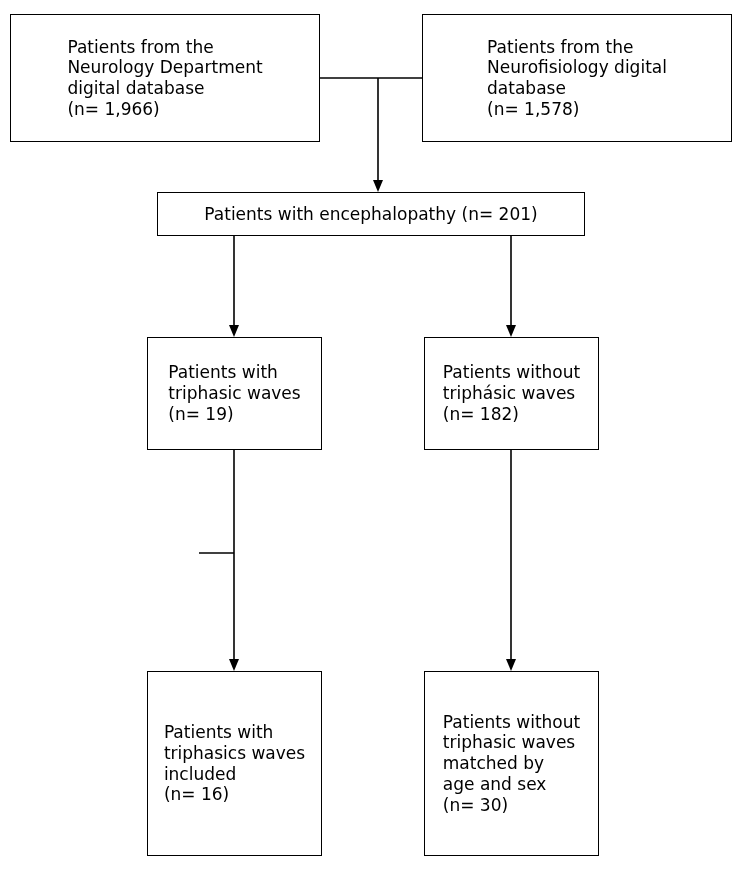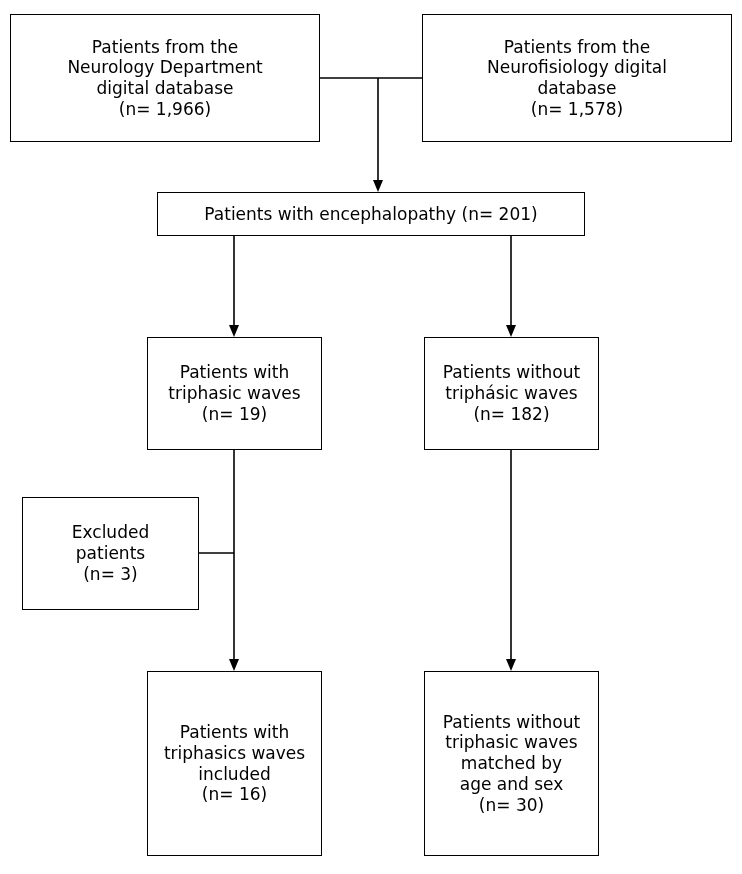--- a/index.html
+++ b/index.html
@@ -19,21 +19,21 @@
     background: #ffffff;
   }
   .node {
     position: absolute;
     box-sizing: border-box;
     border: 1px solid #000000;
     background: #ffffff;
     display: flex;
     align-items: center;
     justify-content: center;
-    text-align: center;
+    text-align: left;
     line-height: 1.22;
     font-size: 17px;
     padding: 2px 4px;
     white-space: pre-line;
     z-index: 2;
   }
   svg.connectors {
     position: absolute;
     left: 0;
     top: 0;
@@ -89,23 +89,20 @@
   <div class="node" style="left:157px; top:192px; width:428px; height:44px;">Patients with encephalopathy (n= 201)</div>
 
   <div class="node" style="left:147px; top:337px; width:175px; height:113px;">Patients with
 triphasic waves
 (n= 19)</div>
 
   <div class="node" style="left:424px; top:337px; width:175px; height:113px;">Patients without
 triphásic waves
 (n= 182)</div>
 
-  <div class="node" style="left:22px; top:497px; width:177px; height:113px;">Excluded
-patients
-(n= 3)</div>
 
   <div class="node" style="left:147px; top:671px; width:175px; height:185px;">Patients with
 triphasics waves
 included
 (n= 16)</div>
 
   <div class="node" style="left:424px; top:671px; width:175px; height:185px;">Patients without
 triphasic waves
 matched by
 age and sex

